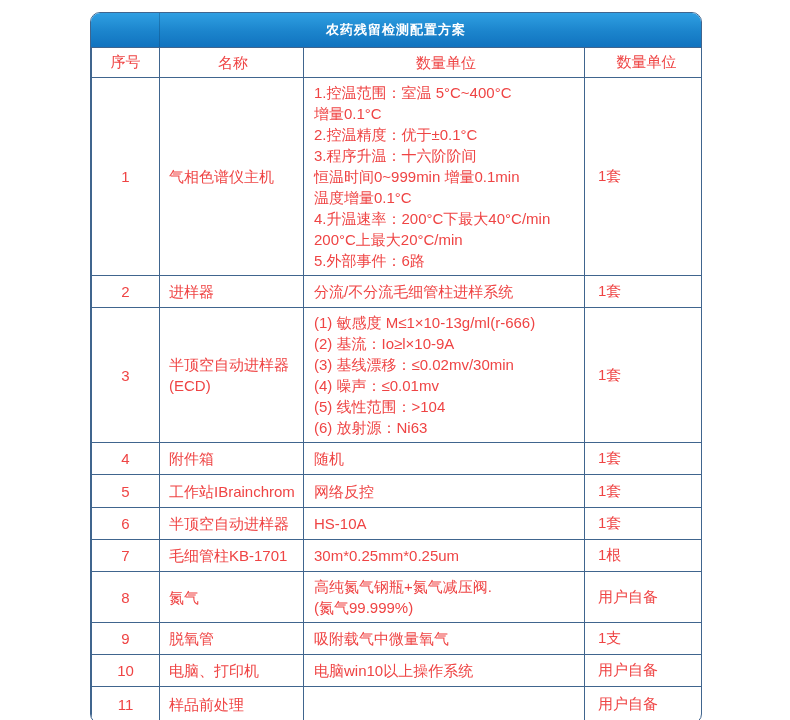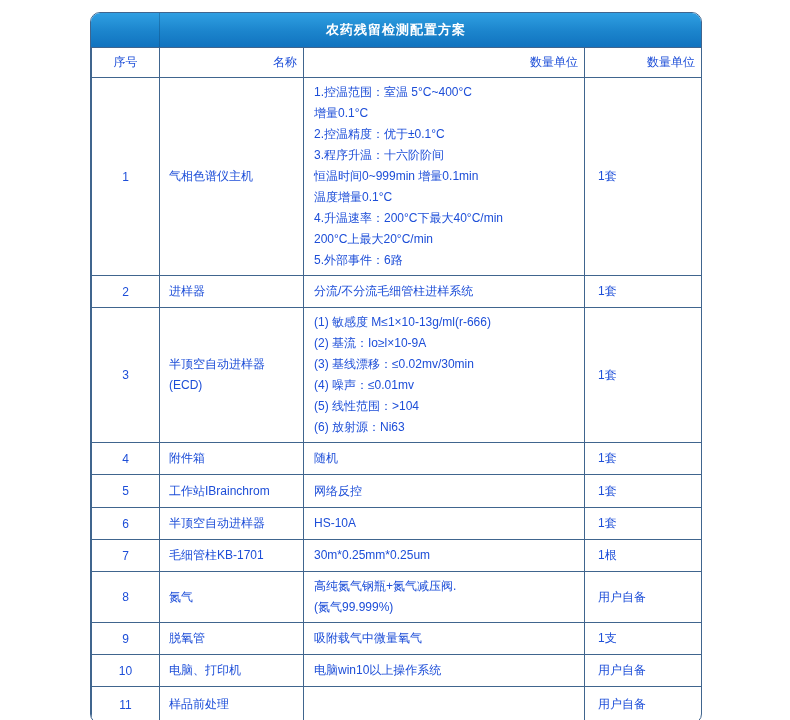--- a/index.html
+++ b/index.html
@@ -15,24 +15,24 @@
     position:relative;height:34px;line-height:34px;text-align:center;
     background:linear-gradient(180deg,#2f9fe2 0%,#1b84cc 55%,#1173bf 100%);
     color:#ffffff;font-size:13px;font-weight:bold;letter-spacing:1px;
   }
   .title-bar::after{
     content:"";position:absolute;left:68px;top:0;bottom:0;width:1px;
     background:rgba(13,62,105,0.35);
   }
   table{border-collapse:collapse;table-layout:fixed;width:610px;}
   td,th{
-    border:1px solid #40658e;font-size:12px;font-weight:normal;
-    vertical-align:middle;padding:4px 6px;color:#1d4ed8;box-sizing:border-box;
+    border:1px solid #40658e;font-size:15px;font-weight:normal;
+    vertical-align:middle;padding:4px 6px;color:#ef4444;box-sizing:border-box;
   }
-  th{height:30px;text-align:right;padding-top:2px;padding-bottom:2px;}
+  th{height:30px;text-align:center;padding-top:2px;padding-bottom:2px;}
   .col-no{width:68px;} .col-name{width:144px;} .col-spec{width:281px;} .col-qty{width:117px;}
   .no{text-align:center;padding-left:2px;padding-right:2px;}
   .name{padding-left:9px;white-space:pre-line;line-height:21px;}
   .spec{padding-left:10px;white-space:pre-line;line-height:21px;}
   .qty{padding-left:13px;}
   th.no{text-align:center;}
   th.name{padding-left:9px;}
   th.spec{padding-left:10px;}
   th.qty{padding-left:13px;margin-left:36px;}
 </style>

